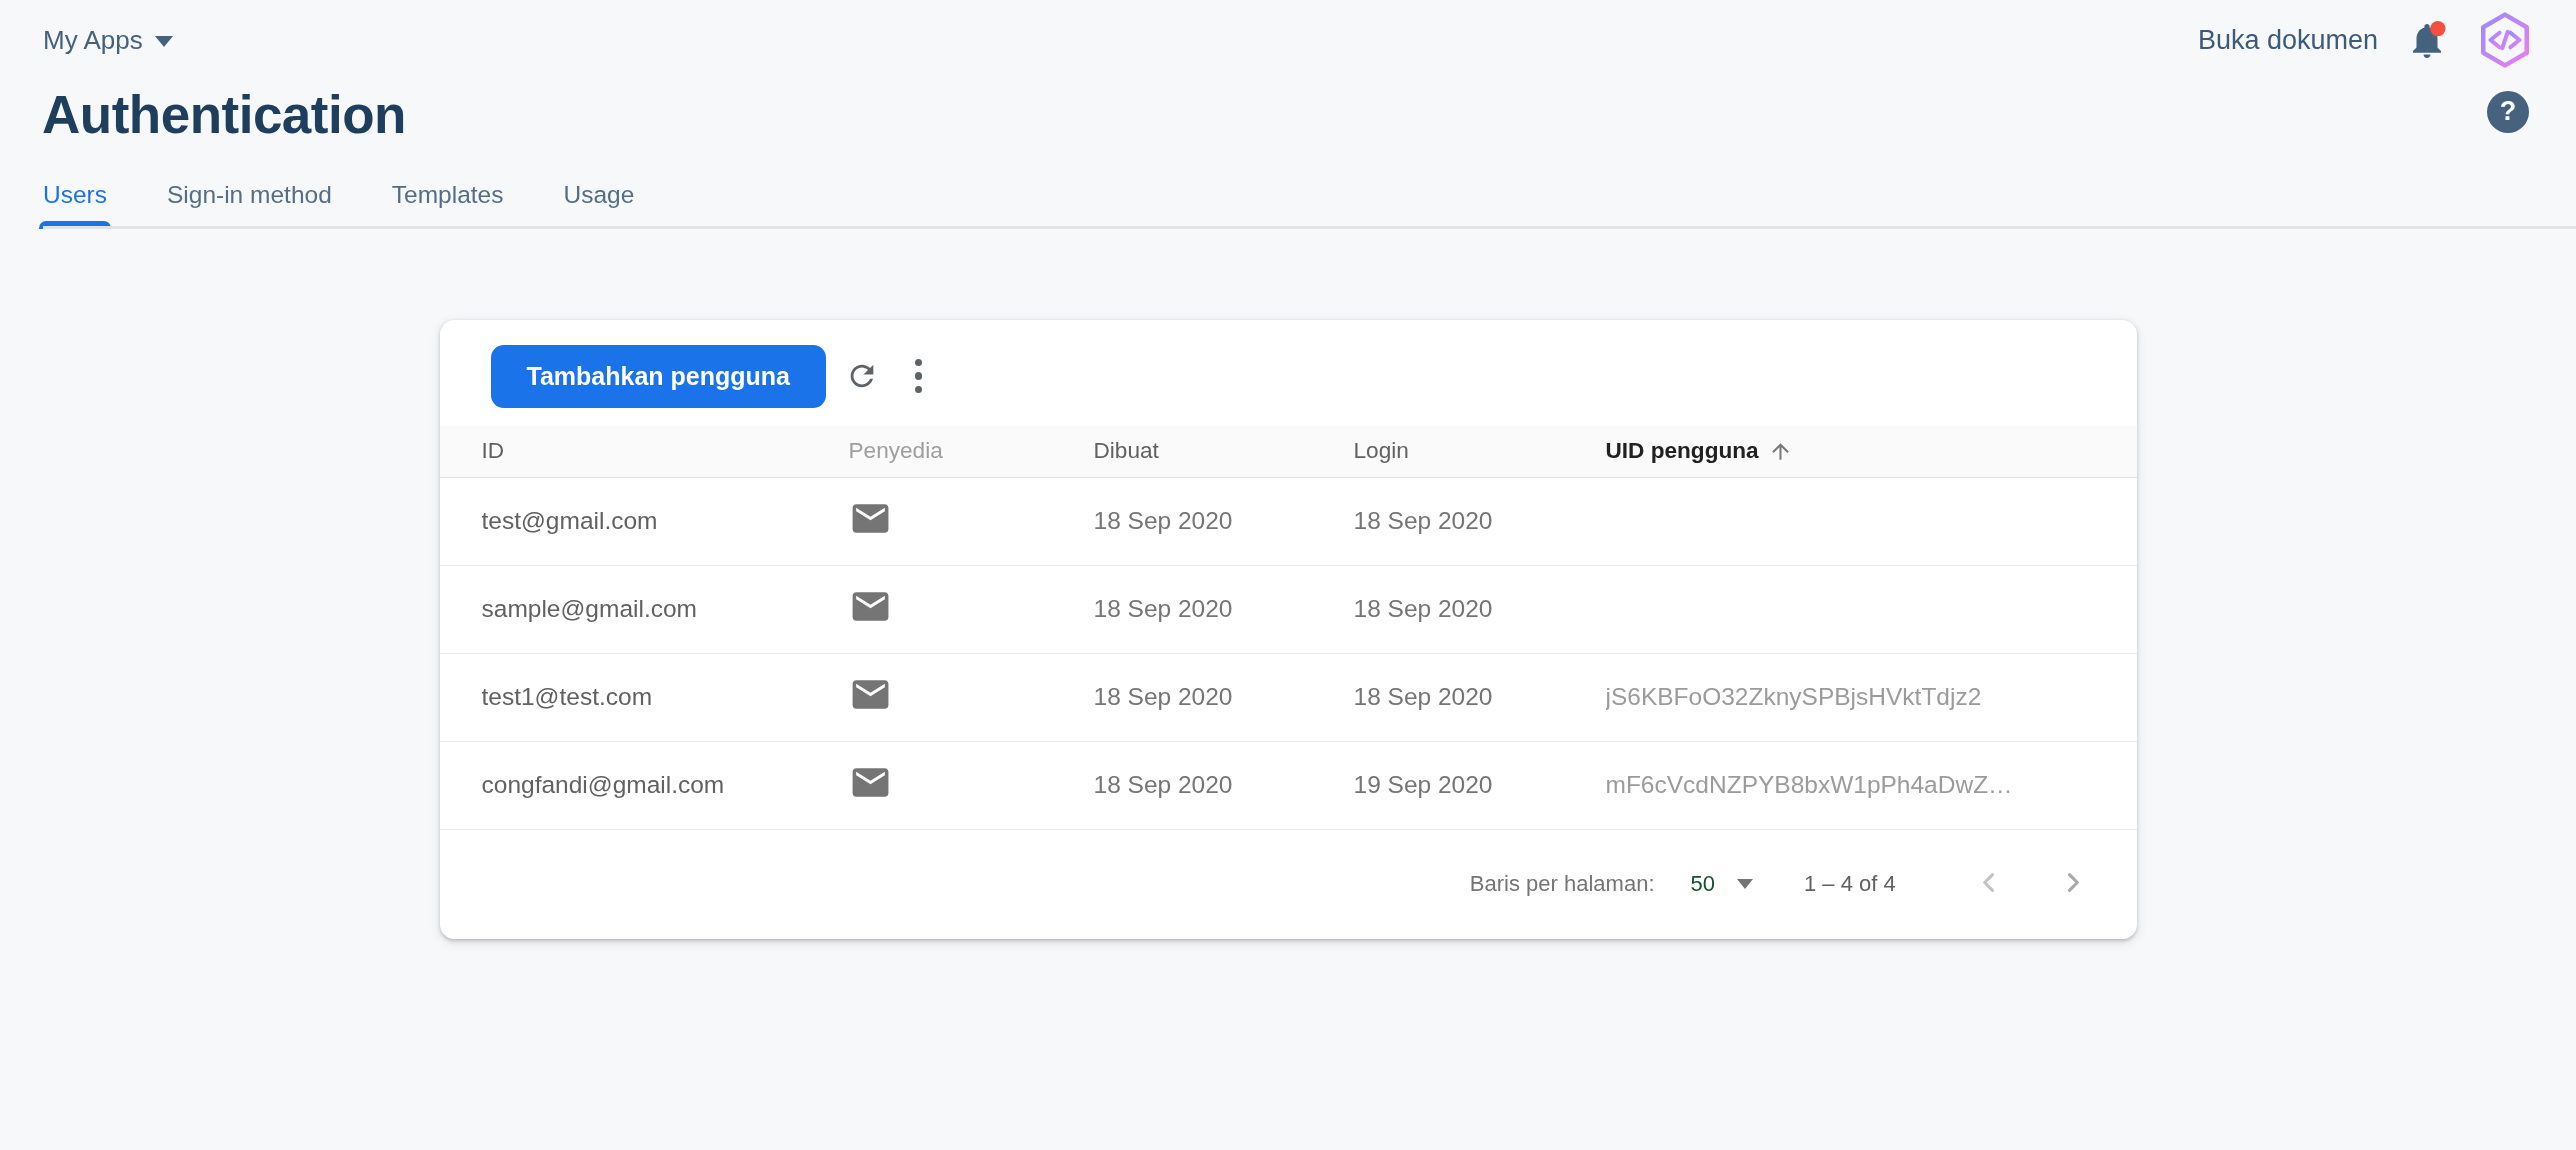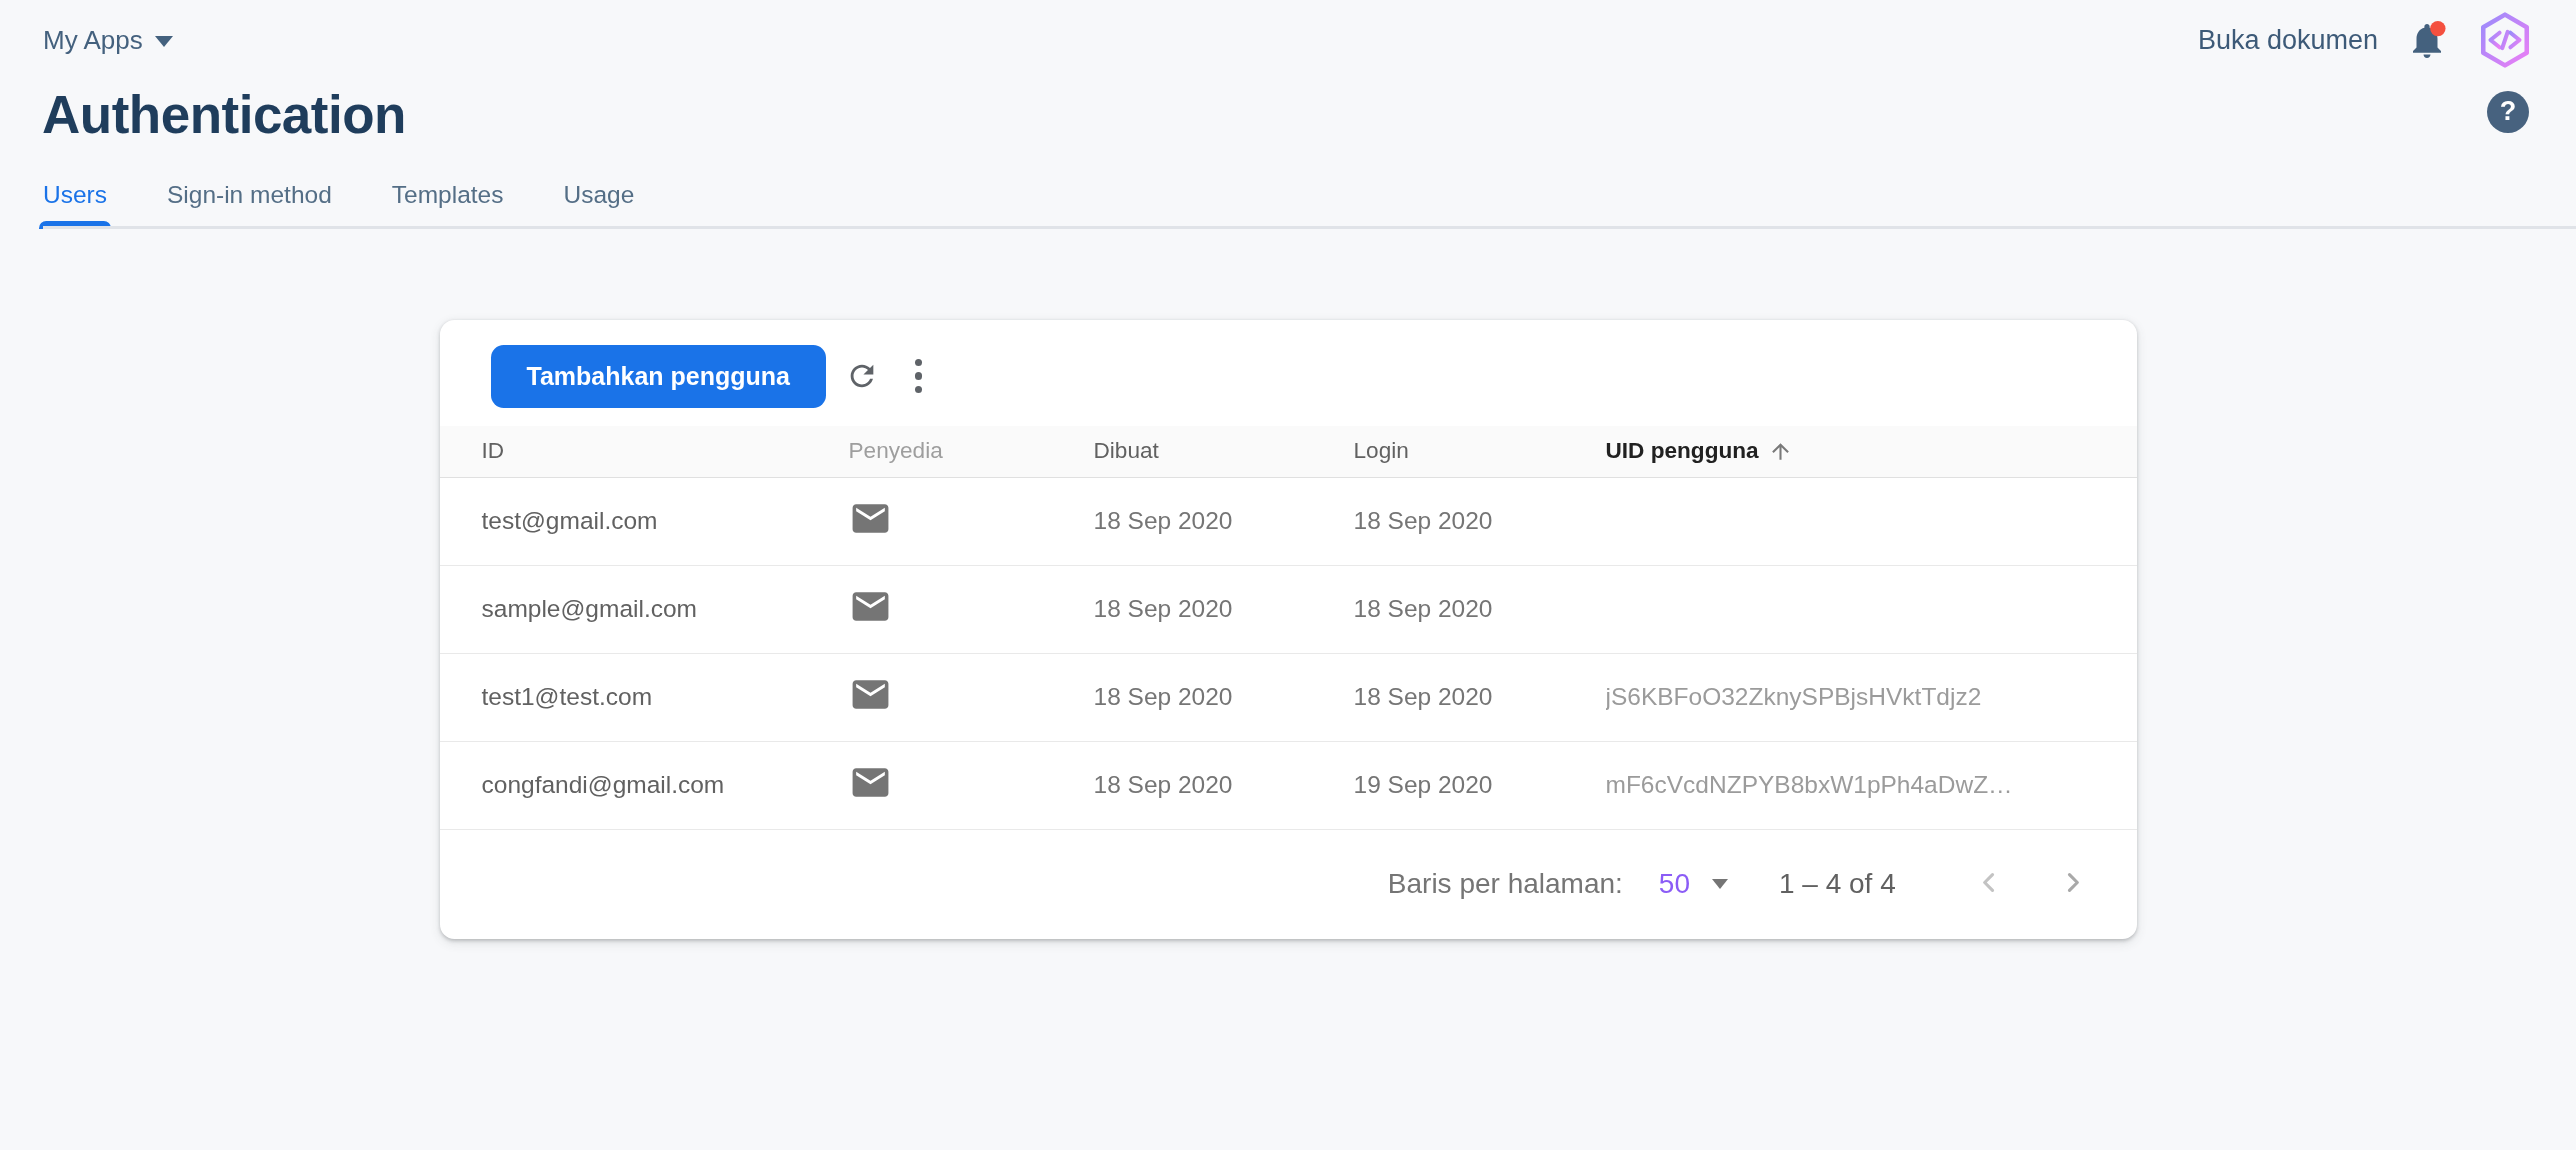--- a/index.html
+++ b/index.html
@@ -111,24 +111,24 @@
     align-items:center; padding-left:42px;
     font-size:24.5px; cursor:pointer;
   }
   .td-id { color:#616161; }
   .td-date { color:#757575; }
   .td-uid { color:#9b9b9b; white-space:nowrap; overflow:hidden; }
 
   
   .tfooter {
     height:109px; display:flex; align-items:center; justify-content:flex-end;
-    padding-right:42px; font-size:28px; color:#757575;
+    padding-right:42px; font-size:22px; color:#757575;
   }
   .rpp-label { margin-right:36px; }
-  .rpp-select { display:flex; align-items:center; gap:22px; cursor:pointer; color:#8b5cf6;justify-content:flex-end; }
+  .rpp-select { display:flex; align-items:center; gap:22px; cursor:pointer; color:#14532d;justify-content:flex-end; }
   .caret-small {
     width:0; height:0;
     border-left:8.2px solid transparent; border-right:8.2px solid transparent;
     border-top:10px solid #757575;
   }
   .range-label { margin-left:51px; color:#616161; }
   .pager { display:flex; align-items:center; margin-left:72px; gap:40px; }
   .page-btn { background:none; border:none; cursor:pointer; padding:7.2px; }
 </style>
 </head>

